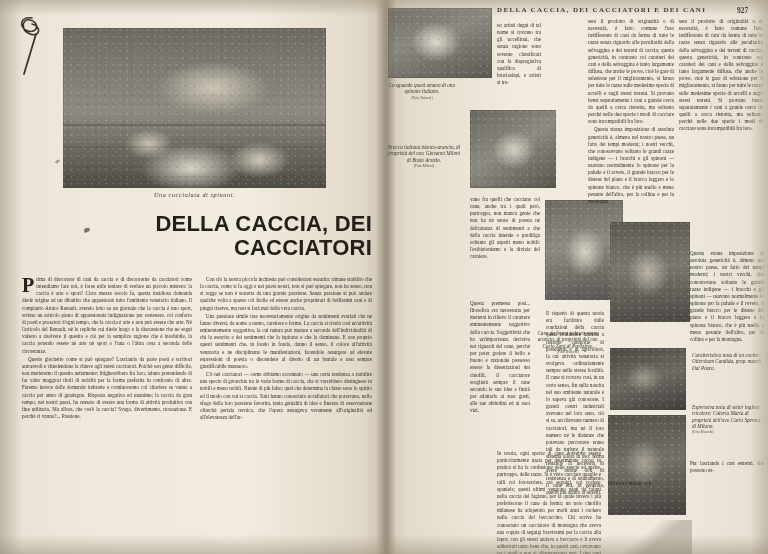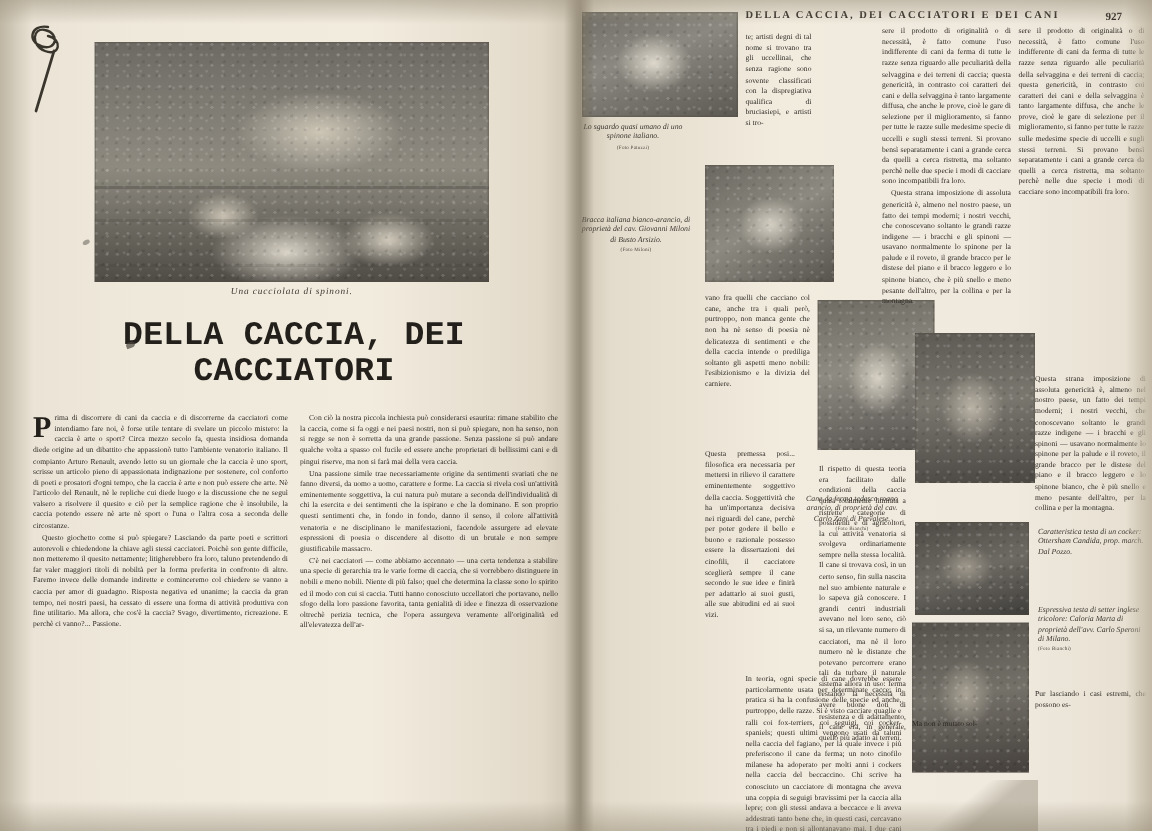--- a/index.html
+++ b/index.html
@@ -79,22 +79,22 @@
 
   #cap-litter{left:63px;top:191px;width:263px;font-size:6.2px;letter-spacing:.6px;}
 
   #cap-spinone{left:386px;top:82px;width:72px;font-size:5.2px;}
   #cap-bracco{left:386px;top:144px;width:76px;font-size:5.2px;}
   #cap-pointer{left:533px;top:330px;width:70px;font-size:5.2px;}
   #cap-cocker{left:692px;top:352px;width:72px;font-size:5.2px;text-align:left;}
   #cap-setter-tri{left:692px;top:404px;width:72px;font-size:5.2px;text-align:left;}
 
   
-  #title{position:absolute;left:20px;top:212px;width:352px;text-align:center;
-    font-family:Liberation Mono, monospace;font-weight:bold;color:#23201c;
+  #title{position:absolute;left:20px;top:212px;width:352px;text-align:right;
+    font-family:Liberation Sans, sans-serif;font-weight:bold;color:#23201c;
     font-size:22px;letter-spacing:.2px;line-height:1.08;}
   #title .l2{display:block;}
 
   .col{position:absolute;text-align:justify;color:#2e2a25;
     font-family:"Liberation Serif", serif;font-size:5.05px;line-height:1.42;
     letter-spacing:.02px;-webkit-hyphens:auto;hyphens:auto;}
   .col p{margin:0 0 1px 0;text-indent:6px;}
   .col p.noind{text-indent:0;}
 
   #col-l1{left:22px;top:276px;width:170px;}

